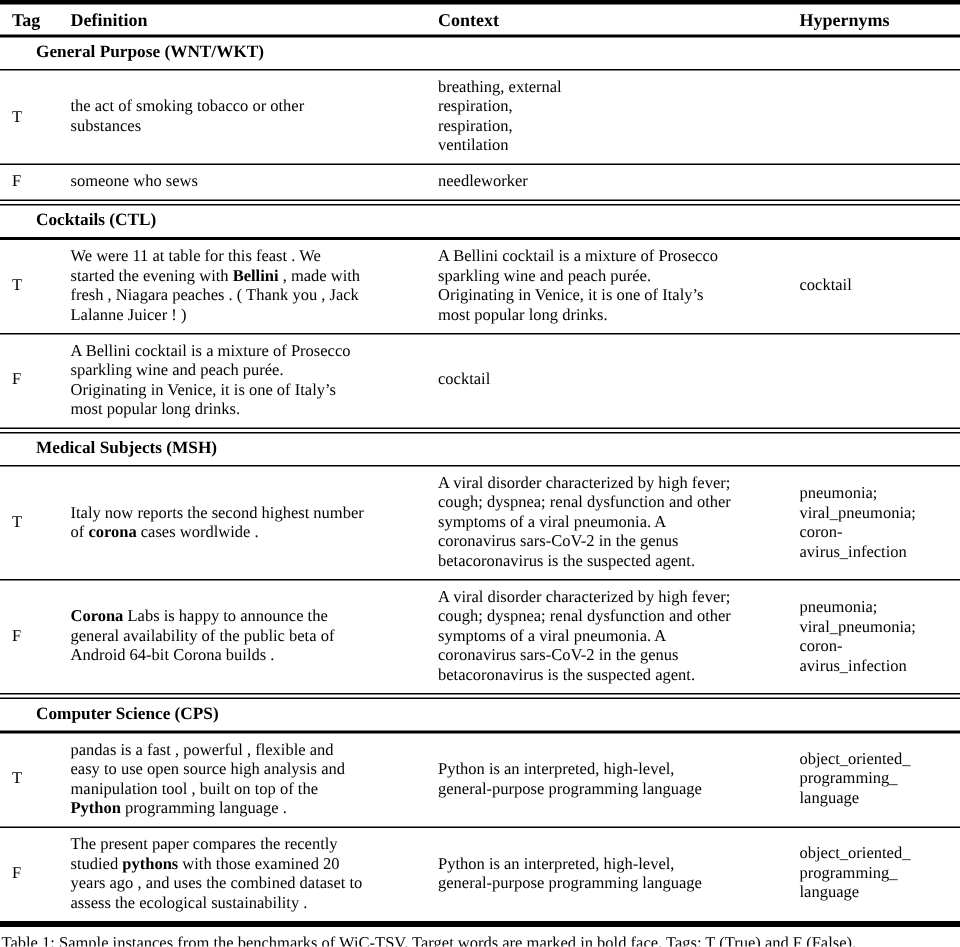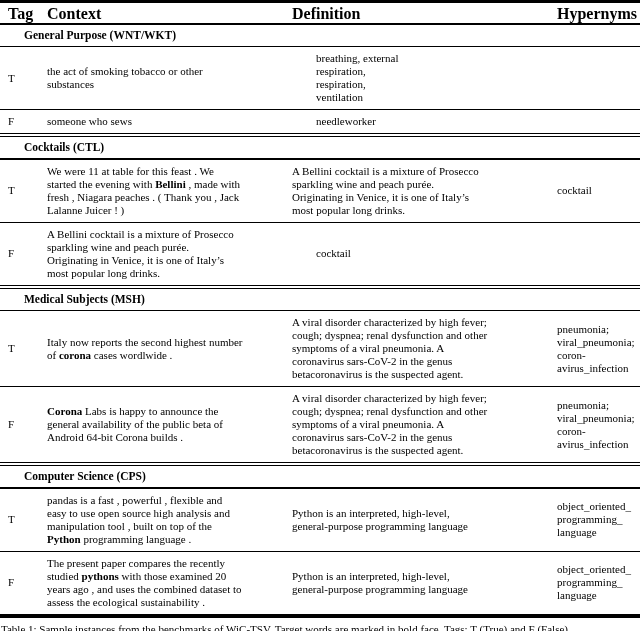--- a/index.html
+++ b/index.html
@@ -34,29 +34,29 @@
   
   .thead, .trow {
     display: grid;
     grid-template-columns: 47px 245px 241px 107px;
     font-size: 11px;
     line-height: 13px;
   }
   .thead {
     padding: 4px 0 3px 0;
     font-weight: bold;
-    font-size: 16px;
+    font-size: 12px;
   }
   .trow {
     padding: 5px 0;
     align-items: center;
   }
   .cell { padding-right: 8px; }
   .cell.tag { padding-left: 8px; padding-right: 2px; }
-  .cell.hyp { padding-right: 18px; margin-left: 24px; }
+  .cell.hyp { padding-right: 18px; }
   .cell.ctx, .cell.def, .cell.hyp { white-space: pre-line; }
   .section-title {
     font-weight: bold;
     font-size: 11.5px;
     line-height: 13px;
     padding: 4px 0 4px 24px;
   }
   .caption {
     margin-top: 5px;
     padding-left: 1px;
@@ -67,22 +67,22 @@
   b.target { font-weight: bold; }
 </style>
 </head>
 <body>
 
 <div class="page">
   <div class="rule rule-top"></div>
 
   <div class="thead">
     <div class="cell tag">Tag</div>
+    <div class="cell def">Definition</div>
     <div class="cell ctx">Context</div>
-    <div class="cell def">Definition</div>
     <div class="cell hyp">Hypernyms</div>
   </div>
 
   <div class="rule rule-head"></div>
 
   <div id="sections">
       <div class="section-title">General Purpose (WNT/WKT)</div>
       <div class="rule rule-title"></div>
       <div class="trow">
         <div class="cell tag">T</div>

